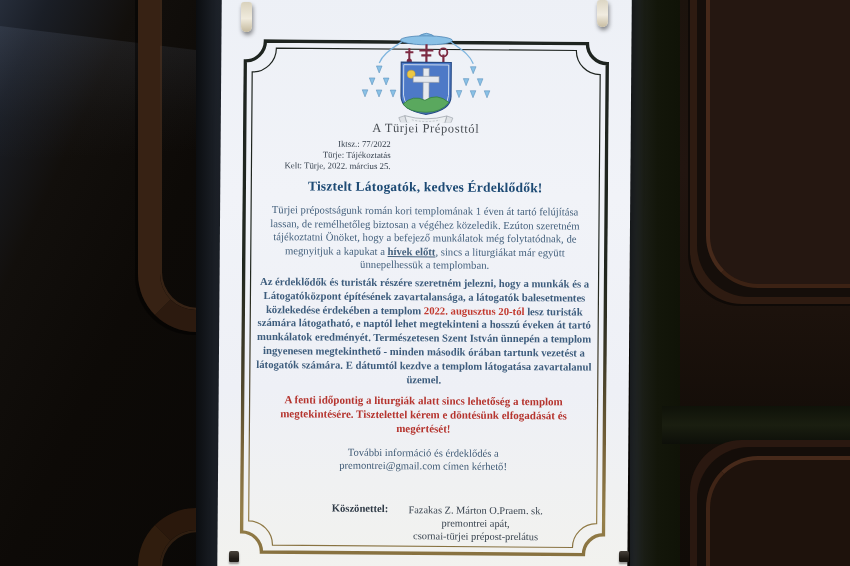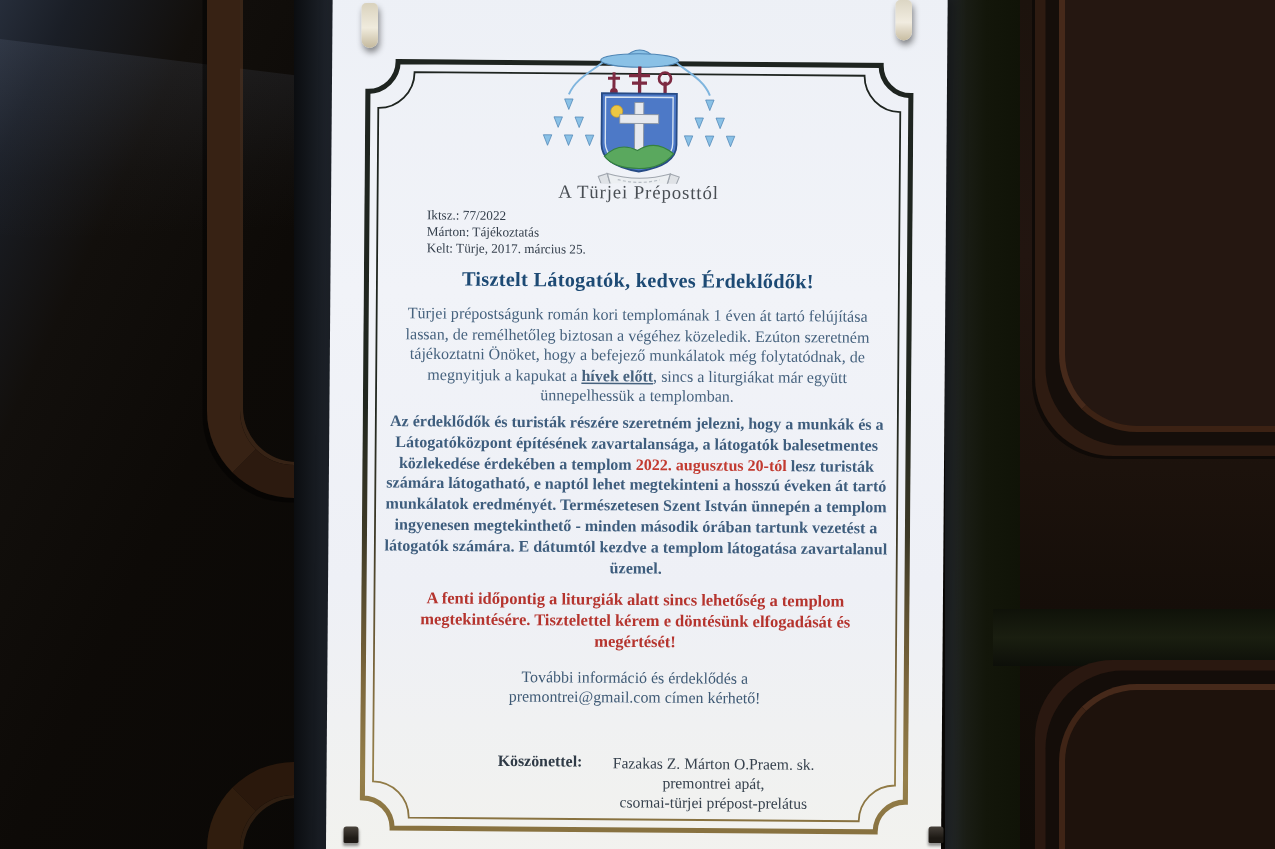--- a/index.html
+++ b/index.html
@@ -88,21 +88,21 @@
   }
   .frame-svg{position:absolute;left:22px;top:50px;}
 
   .emblem{position:absolute;left:50%;top:40px;transform:translateX(-50%);}
   .org-caption{
     position:absolute;left:0;top:131px;width:100%;text-align:center;
     font-size:12.5px;letter-spacing:.6px;color:#494e54;
   }
 
   .meta{position:absolute;left:64px;top:149px;font-size:8.8px;line-height:10.8px;color:#333e4b;}
-  .meta div{white-space:nowrap;}
+  .meta div{white-space:nowrap;text-align:right;}
 
   .title{
     position:absolute;left:0;top:189px;width:100%;text-align:center;
     font-size:13.5px;font-weight:bold;color:#1d4a74;letter-spacing:.2px;
   }
 
   .bodytext{position:absolute;left:37px;width:336px;text-align:center;color:#46627e;}
   .p1{top:214px;font-size:10.7px;line-height:13.5px;}
   .p1 .hl{font-weight:bold;text-decoration:underline;}
   .p2{top:286px;font-size:10.7px;line-height:13.8px;font-weight:bold;color:#3e5d7d;}
@@ -203,22 +203,22 @@
       <path d="M106,85.5 L112,87.5 L110,92.5 L104,92.5 Z" fill="#dfe2e6" stroke="#a0a6ae" stroke-width="0.7"></path>
       <path d="M64,85.5 Q85,91.5 106,85.5 L104,92.5 Q85,97.5 66,92.5 Z" fill="#eceff2" stroke="#a0a6ae" stroke-width="0.8"></path>
       <path d="M71,89.5 Q85,93 99,89.5" fill="none" stroke="#b6bcc4" stroke-width="0.8" stroke-dasharray="2,1.5"></path>
     </g>
   </svg>
 
   <div class="org-caption">A Türjei Préposttól</div>
 
   <div class="meta">
     <div>Iktsz.: 77/2022</div>
-    <div>Márton: Tájékoztatás</div>
-    <div>Kelt: Türje, 2017. március 25.</div>
+    <div>Türje: Tájékoztatás</div>
+    <div>Kelt: Türje, 2022. március 25.</div>
   </div>
 
   <div class="title">Tisztelt Látogatók, kedves Érdeklődők!</div>
 
   <div class="bodytext p1"><span>Türjei prépostságunk román kori templomának 1 éven át tartó felújítása lassan, de remélhetőleg biztosan a végéhez közeledik. Ezúton szeretném tájékoztatni Önöket, hogy a befejező munkálatok még folytatódnak, de megnyitjuk a kapukat a </span><span class="hl">hívek előtt</span><span>, sincs a liturgiákat már együtt ünnepelhessük a templomban.</span></div>
 
   <div class="bodytext p2"><span>Az érdeklődők és turisták részére szeretném jelezni, hogy a munkák és a Látogatóközpont építésének zavartalansága, a látogatók balesetmentes közlekedése érdekében a templom </span><span class="date">2022. augusztus 20-tól</span><span> lesz turisták számára látogatható, e naptól lehet megtekinteni a hosszú éveken át tartó munkálatok eredményét. Természetesen Szent István ünnepén a templom ingyenesen megtekinthető - minden második órában tartunk vezetést a látogatók számára. E dátumtól kezdve a templom látogatása zavartalanul üzemel.</span></div>
 
   <div class="bodytext p3">A fenti időpontig a liturgiák alatt sincs lehetőség a templom megtekintésére. Tisztelettel kérem e döntésünk elfogadását és megértését!</div>
 

